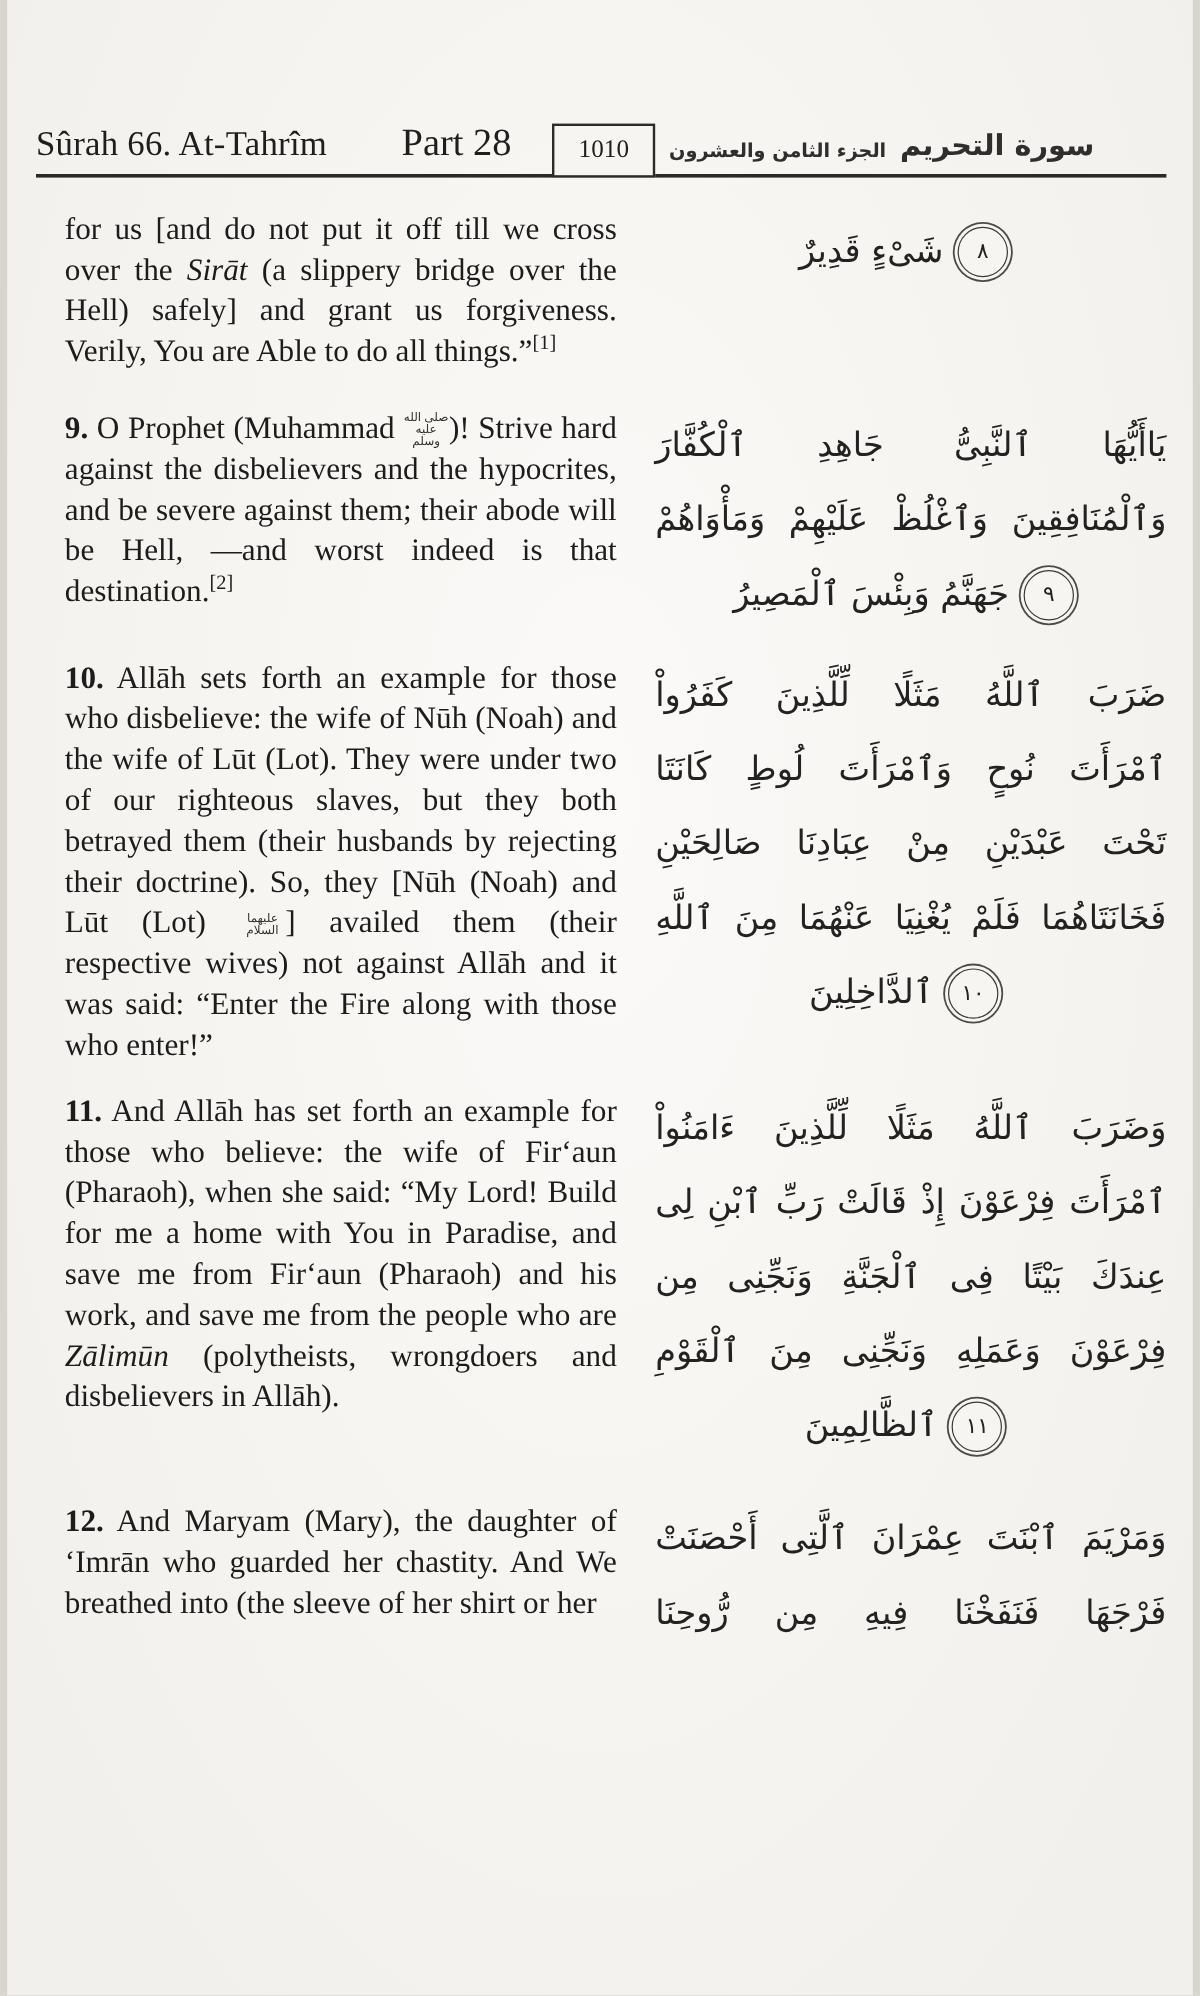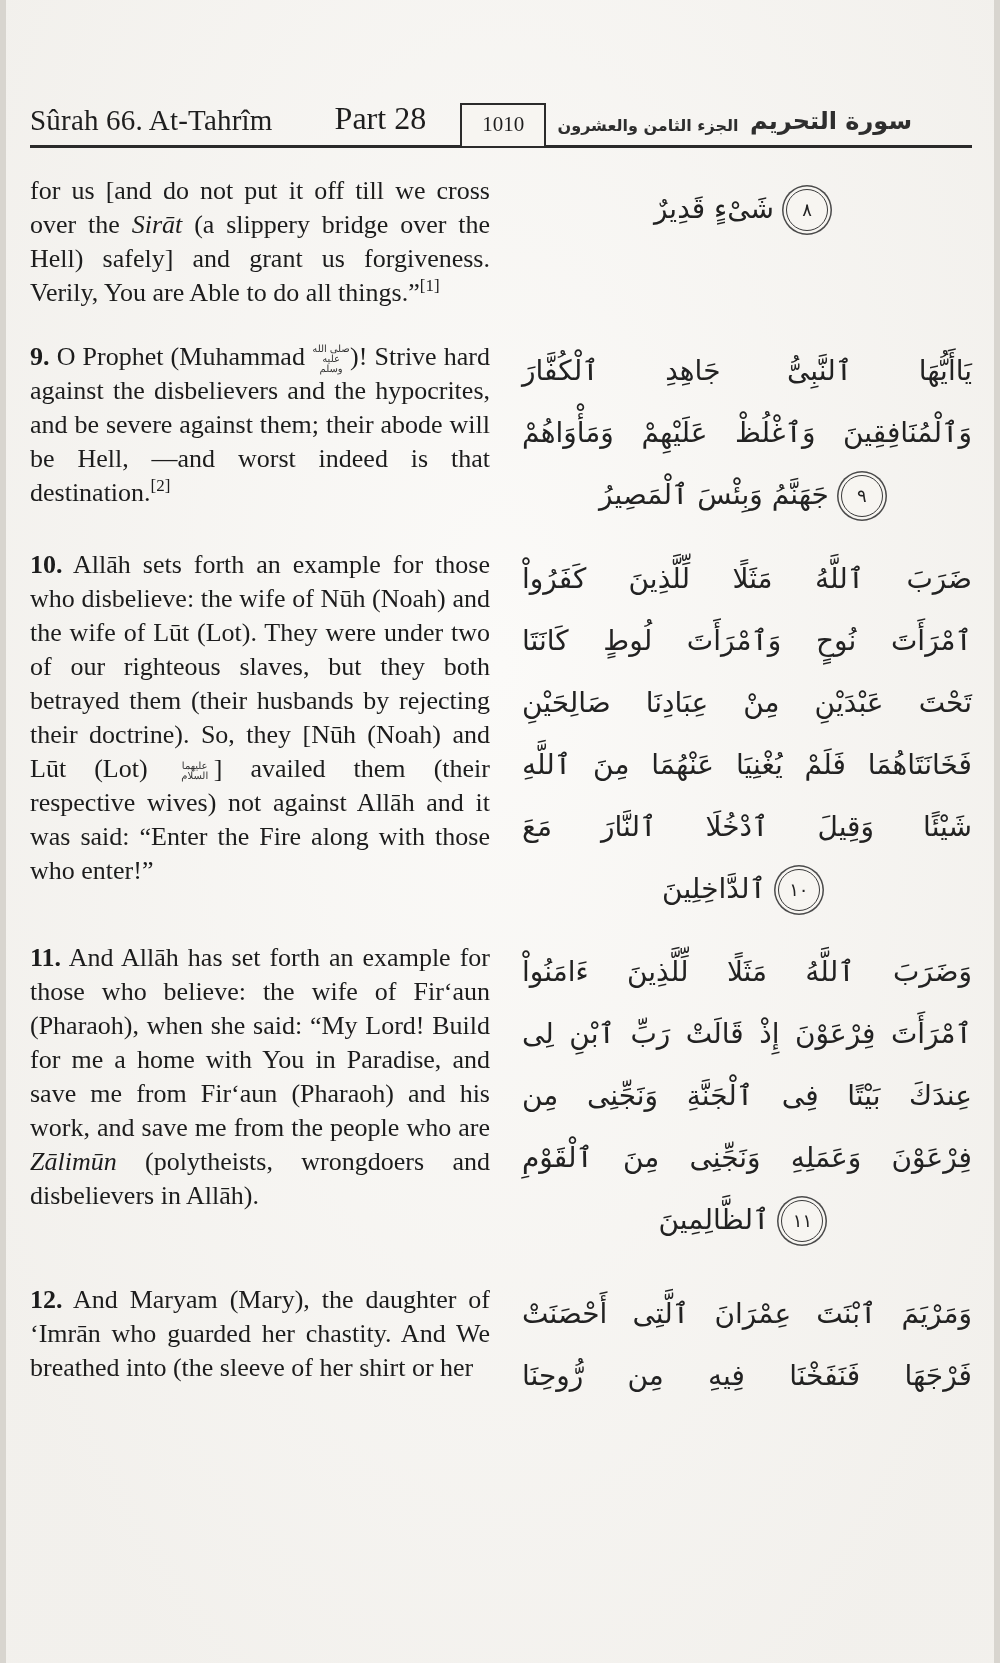--- a/index.html
+++ b/index.html
@@ -43,42 +43,42 @@
   .hdr-surah {
     font-family:"DejaVu Sans", sans-serif;
     font-weight:bold; font-size:24px;
     direction:rtl; color:#2e2e2e;
     margin-right:60px; padding-bottom:2px;
     letter-spacing:-1px;
     white-space:nowrap;
   }
 
   
-  .main { margin-top:26px; }
+  .main { margin-top:26px;margin-left:24px; }
   .verse-row { display:flex; }
   .row-v8  { margin-bottom:30px; }
   .row-v9  { margin-bottom:22px; }
   .row-v10 { margin-bottom:21px; }
   .row-v11 { margin-bottom:32px; }
   .col-en { width:460px; flex:0 0 460px; }
   .col-ar { flex:1; padding-left:32px; box-sizing:border-box; }
 
   .col-en p {
     margin:0; text-align:justify;
     font-size:26px; line-height:34px;
     color:#1c1c1c;
   }
   .vnum { font-weight:bold; }
   .it { font-style:italic; }
   .fnref {
     font-size:17px; position:relative; top:-10px; line-height:0;
   }
   .honorific {
     display:inline-block;
-    font-family:Liberation Sans, sans-serif;
+    font-family:Liberation Serif, serif;
     font-size:10px; line-height:10px;
     width:38px; text-align:center;
     direction:rtl; vertical-align:middle;
     color:#333;
   }
 
   .ar-line {
     direction:rtl;
     font-family:"DejaVu Sans", sans-serif;
     font-size:28px; line-height:62px;
@@ -155,21 +155,20 @@
 
     <div class="verse-row row-v10">
       <div class="col-en">
         <p><span class="vnum">10.</span><span> Allāh sets forth an example for those who disbelieve: the wife of Nūh (Noah) and the wife of Lūt (Lot). They were under two of our righteous slaves, but they both betrayed them (their husbands by rejecting their doctrine). So, they [Nūh (Noah) and Lūt (Lot) </span><span class="honorific">عليهما السلام</span><span>] availed them (their respective wives) not against Allāh and it was said: “Enter the Fire along with those who enter!”</span></p>
       </div>
       <div class="col-ar">
         <div class="ar-line">ضَرَبَ ٱللَّهُ مَثَلًا لِّلَّذِينَ كَفَرُواْ</div>
         <div class="ar-line">ٱمْرَأَتَ نُوحٍ وَٱمْرَأَتَ لُوطٍ كَانَتَا</div>
         <div class="ar-line">تَحْتَ عَبْدَيْنِ مِنْ عِبَادِنَا صَالِحَيْنِ</div>
         <div class="ar-line">فَخَانَتَاهُمَا فَلَمْ يُغْنِيَا عَنْهُمَا مِنَ ٱللَّهِ</div>
-        <div class="ar-line">شَيْئًا وَقِيلَ ٱدْخُلَا ٱلنَّارَ مَعَ</div>
         <div class="ar-line last"><span class="medallion">١٠</span><span>ٱلدَّاخِلِينَ</span></div>
       </div>
     </div>
 
     <div class="verse-row row-v11">
       <div class="col-en">
         <p><span class="vnum">11.</span><span> And Allāh has set forth an example for those who believe: the wife of Fir‘aun (Pharaoh), when she said: “My Lord! Build for me a home with You in Paradise, and save me from Fir‘aun (Pharaoh) and his work, and save me from the people who are </span><span class="it">Zālimūn</span><span> (polytheists, wrongdoers and disbelievers in Allāh).</span></p>
       </div>
       <div class="col-ar">
         <div class="ar-line">وَضَرَبَ ٱللَّهُ مَثَلًا لِّلَّذِينَ ءَامَنُواْ</div>

